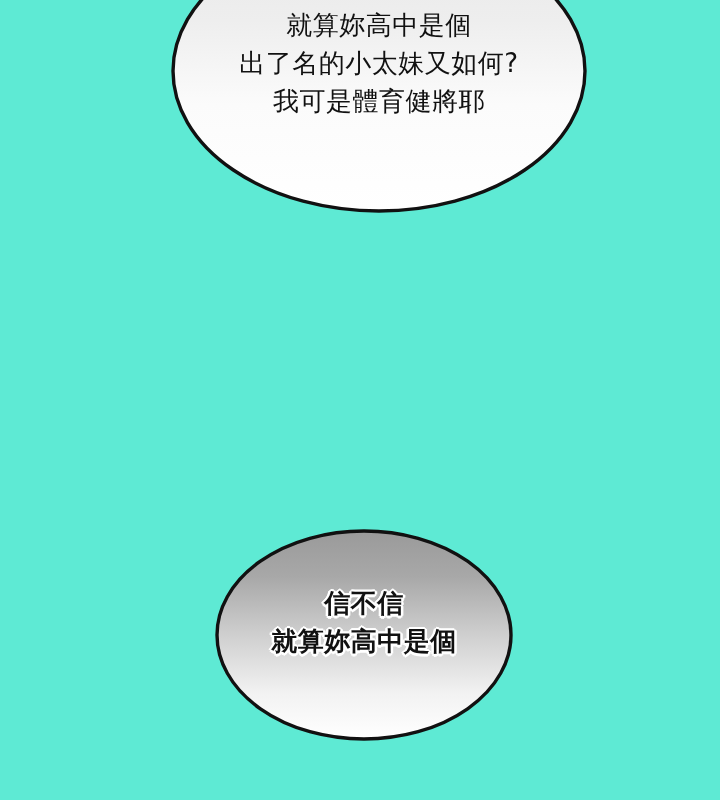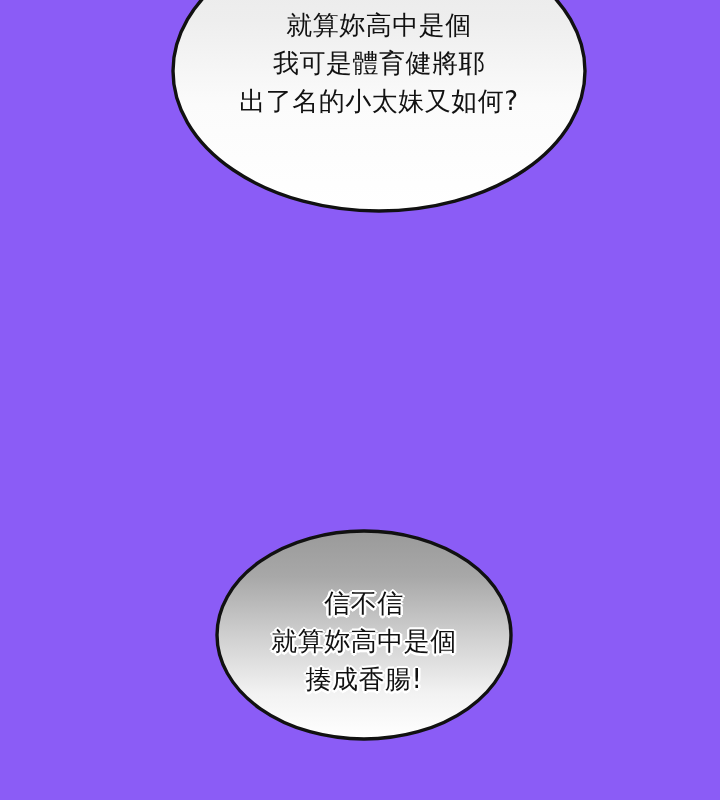--- a/index.html
+++ b/index.html
@@ -7,21 +7,21 @@
     padding: 0;
     background: #ffffff;
   }
   body {
     font-family: "DejaVu Sans", "Liberation Sans", sans-serif;
   }
   #page {
     position: relative;
     width: 720px;
     height: 800px;
-    background: #8b5cf6;
+    background: #5eead4;
     overflow: hidden;
   }
 
   
   .bubble {
     position: absolute;
     box-sizing: border-box;
   }
   .bubble-svg {
     position: absolute;
@@ -62,20 +62,21 @@
     left: 214px;
     top: 528px;
     width: 300px;
     height: 214px;
   }
   #bubble-two .bubble-text {
     top: 56px;
     font-size: 26px;
     line-height: 38px;
     letter-spacing: 0.5px;
+    font-weight: bold;
   }
   
   #bubble-two .bubble-line {
     text-shadow:
        2px  0 0 #ffffff,  -2px  0 0 #ffffff,
        0    2px 0 #ffffff,  0   -2px 0 #ffffff,
        1.5px 1.5px 0 #ffffff, -1.5px 1.5px 0 #ffffff,
        1.5px -1.5px 0 #ffffff, -1.5px -1.5px 0 #ffffff,
        2.5px 0 0 #ffffff, -2.5px 0 0 #ffffff,
        0 2.5px 0 #ffffff, 0 -2.5px 0 #ffffff;
@@ -93,38 +94,37 @@
           <stop offset="0" stop-color="#e7e7e7"></stop>
           <stop offset="0.32" stop-color="#eeeeee"></stop>
           <stop offset="0.62" stop-color="#fbfbfb"></stop>
           <stop offset="1" stop-color="#ffffff"></stop>
         </linearGradient>
       </defs>
       <ellipse cx="209" cy="143" rx="206" ry="140" fill="url(#grad-one)" stroke="#111111" stroke-width="3.4"></ellipse>
     </svg>
     <div class="bubble-text">
       <span class="bubble-line">就算妳高中是個</span>
+      <span class="bubble-line">出了名的小太妹又如何?</span>
       <span class="bubble-line">我可是體育健將耶</span>
-      <span class="bubble-line">出了名的小太妹又如何?</span>
     </div>
   </div>
 
   <div class="bubble" id="bubble-two">
     <svg class="bubble-svg" viewBox="0 0 300 214" preserveAspectRatio="none">
       <defs>
         <linearGradient id="grad-two" x1="0" y1="0" x2="0" y2="1">
           <stop offset="0" stop-color="#9a9a9a"></stop>
           <stop offset="0.22" stop-color="#a8a8a8"></stop>
           <stop offset="0.50" stop-color="#cfcfcf"></stop>
           <stop offset="0.78" stop-color="#f2f2f2"></stop>
           <stop offset="1" stop-color="#ffffff"></stop>
         </linearGradient>
       </defs>
       <ellipse cx="150" cy="107" rx="147" ry="104" fill="url(#grad-two)" stroke="#111111" stroke-width="3.4"></ellipse>
     </svg>
     <div class="bubble-text">
       <span class="bubble-line">信不信</span>
       <span class="bubble-line">就算妳高中是個</span>
-      <span class="bubble-line">揍成香腸!</span>
     </div>
   </div>
 
 </div>
 
 </body></html>

